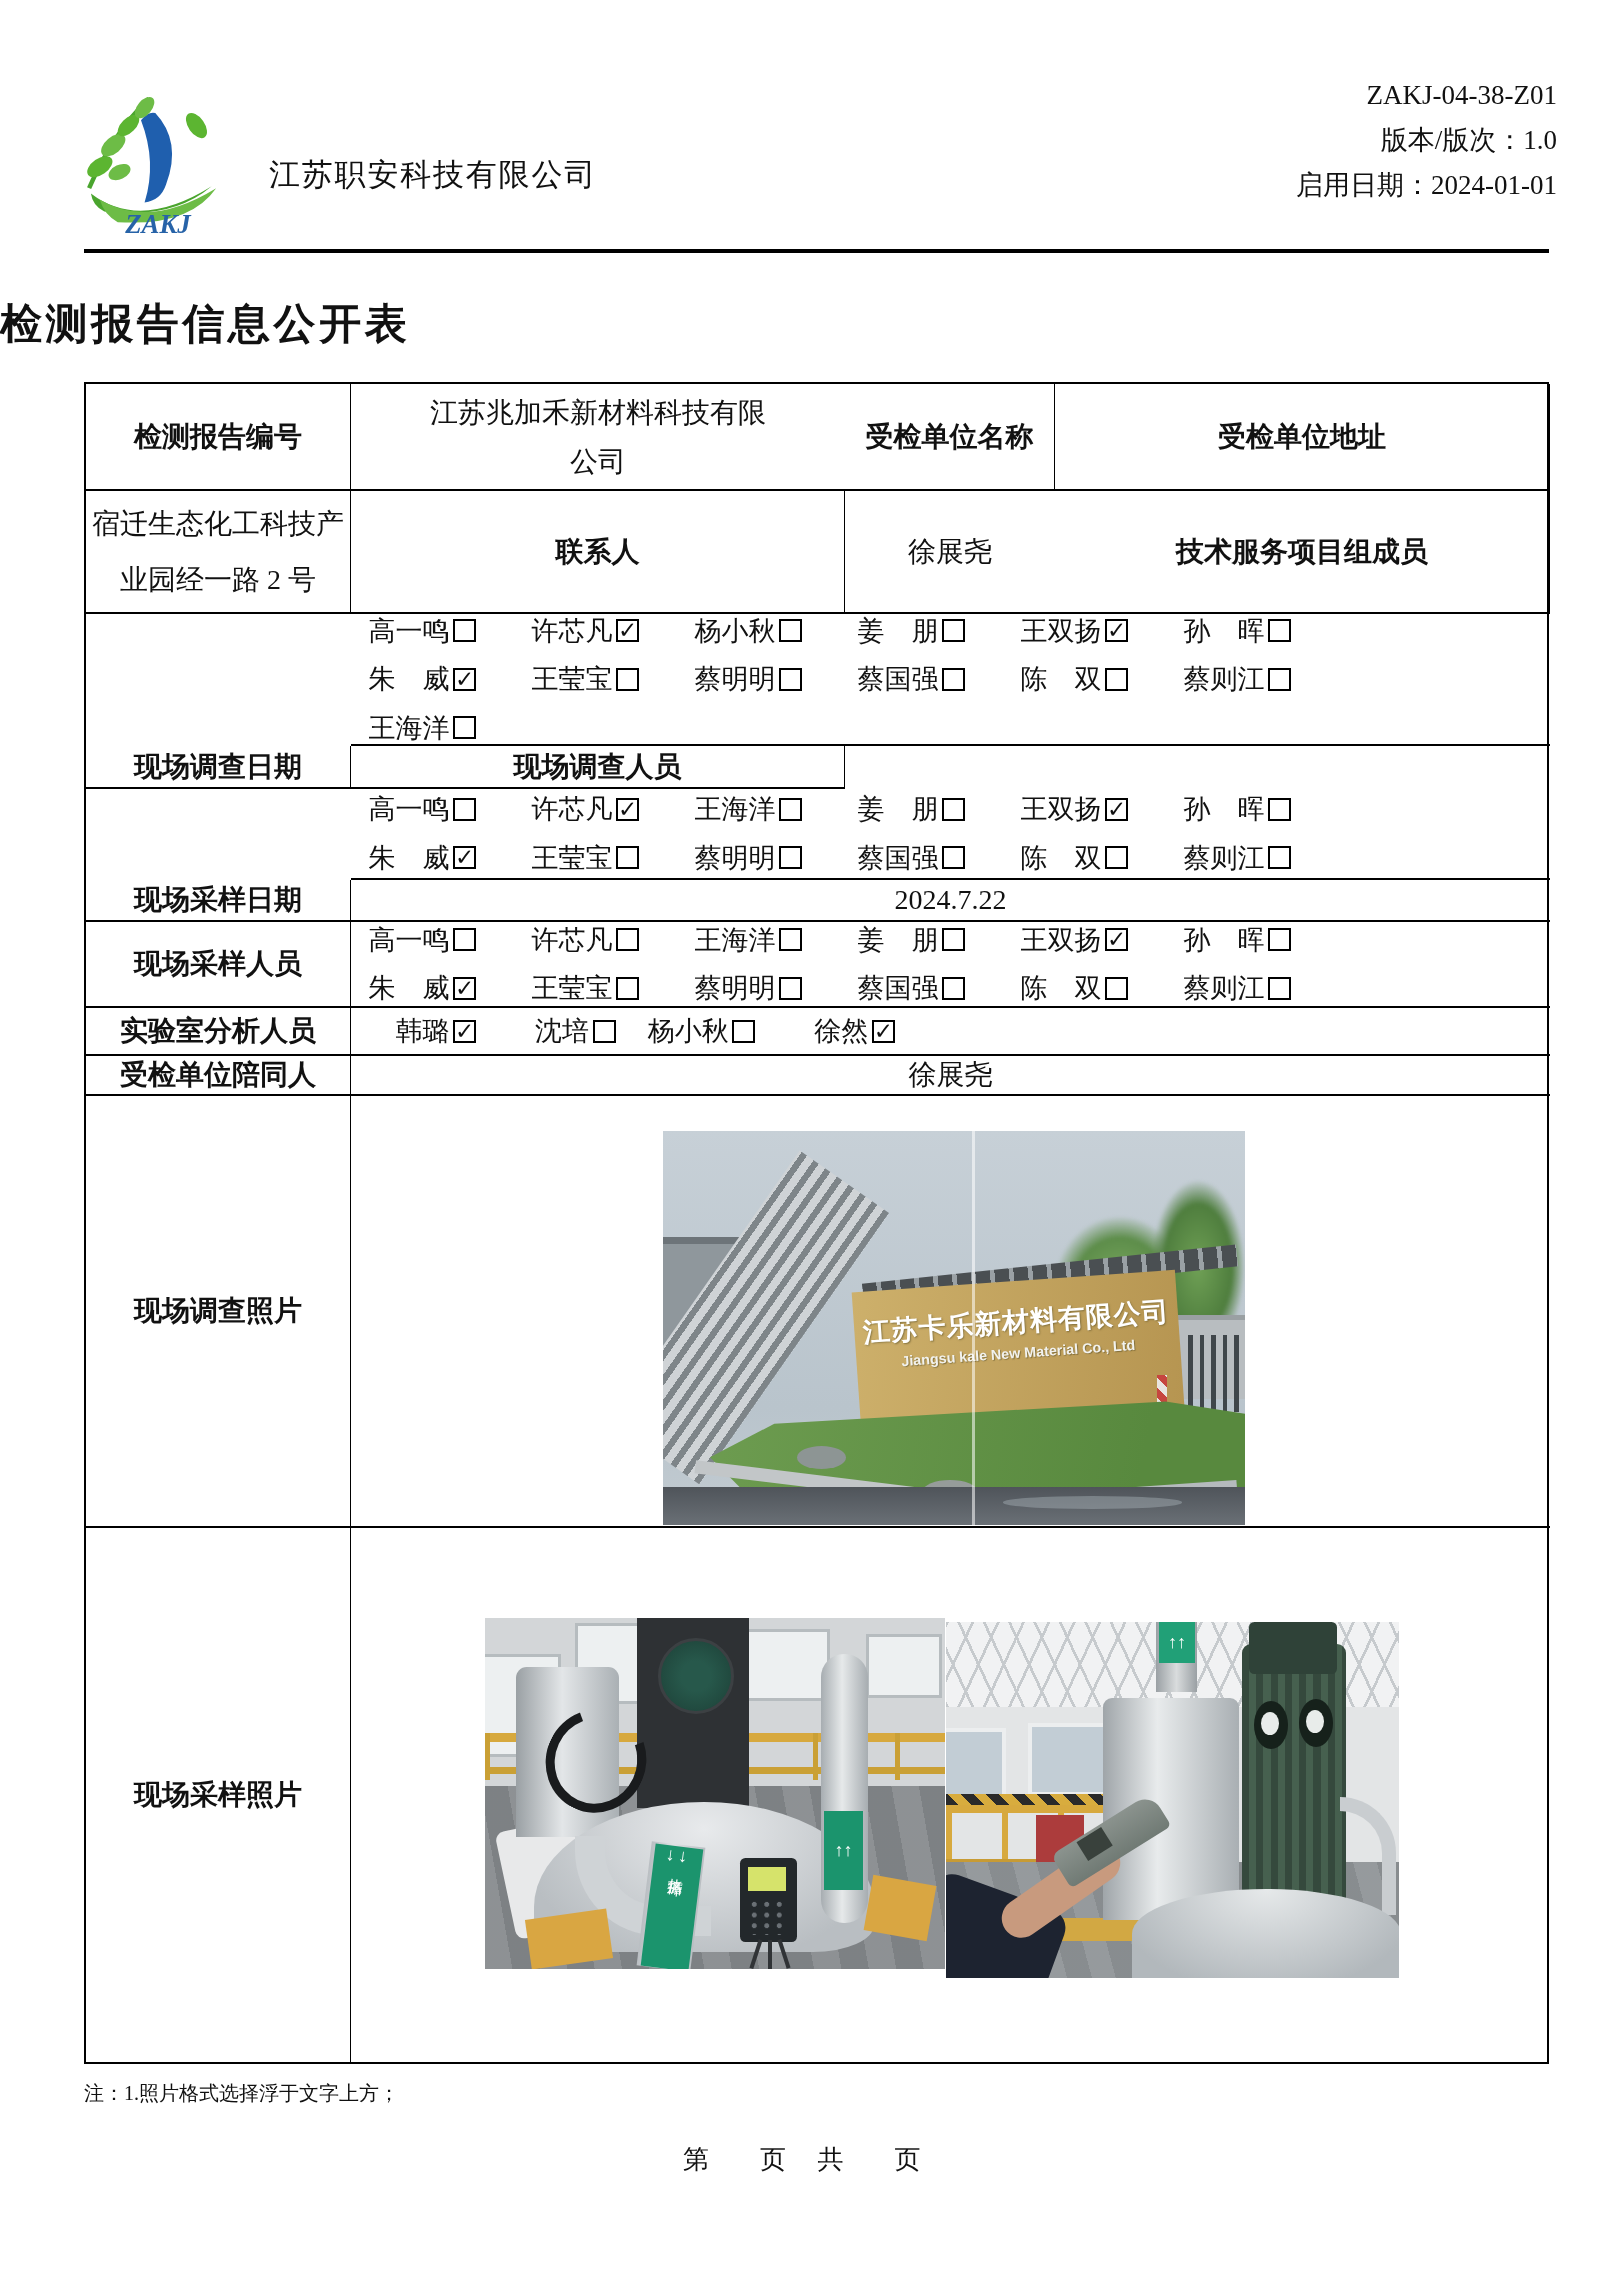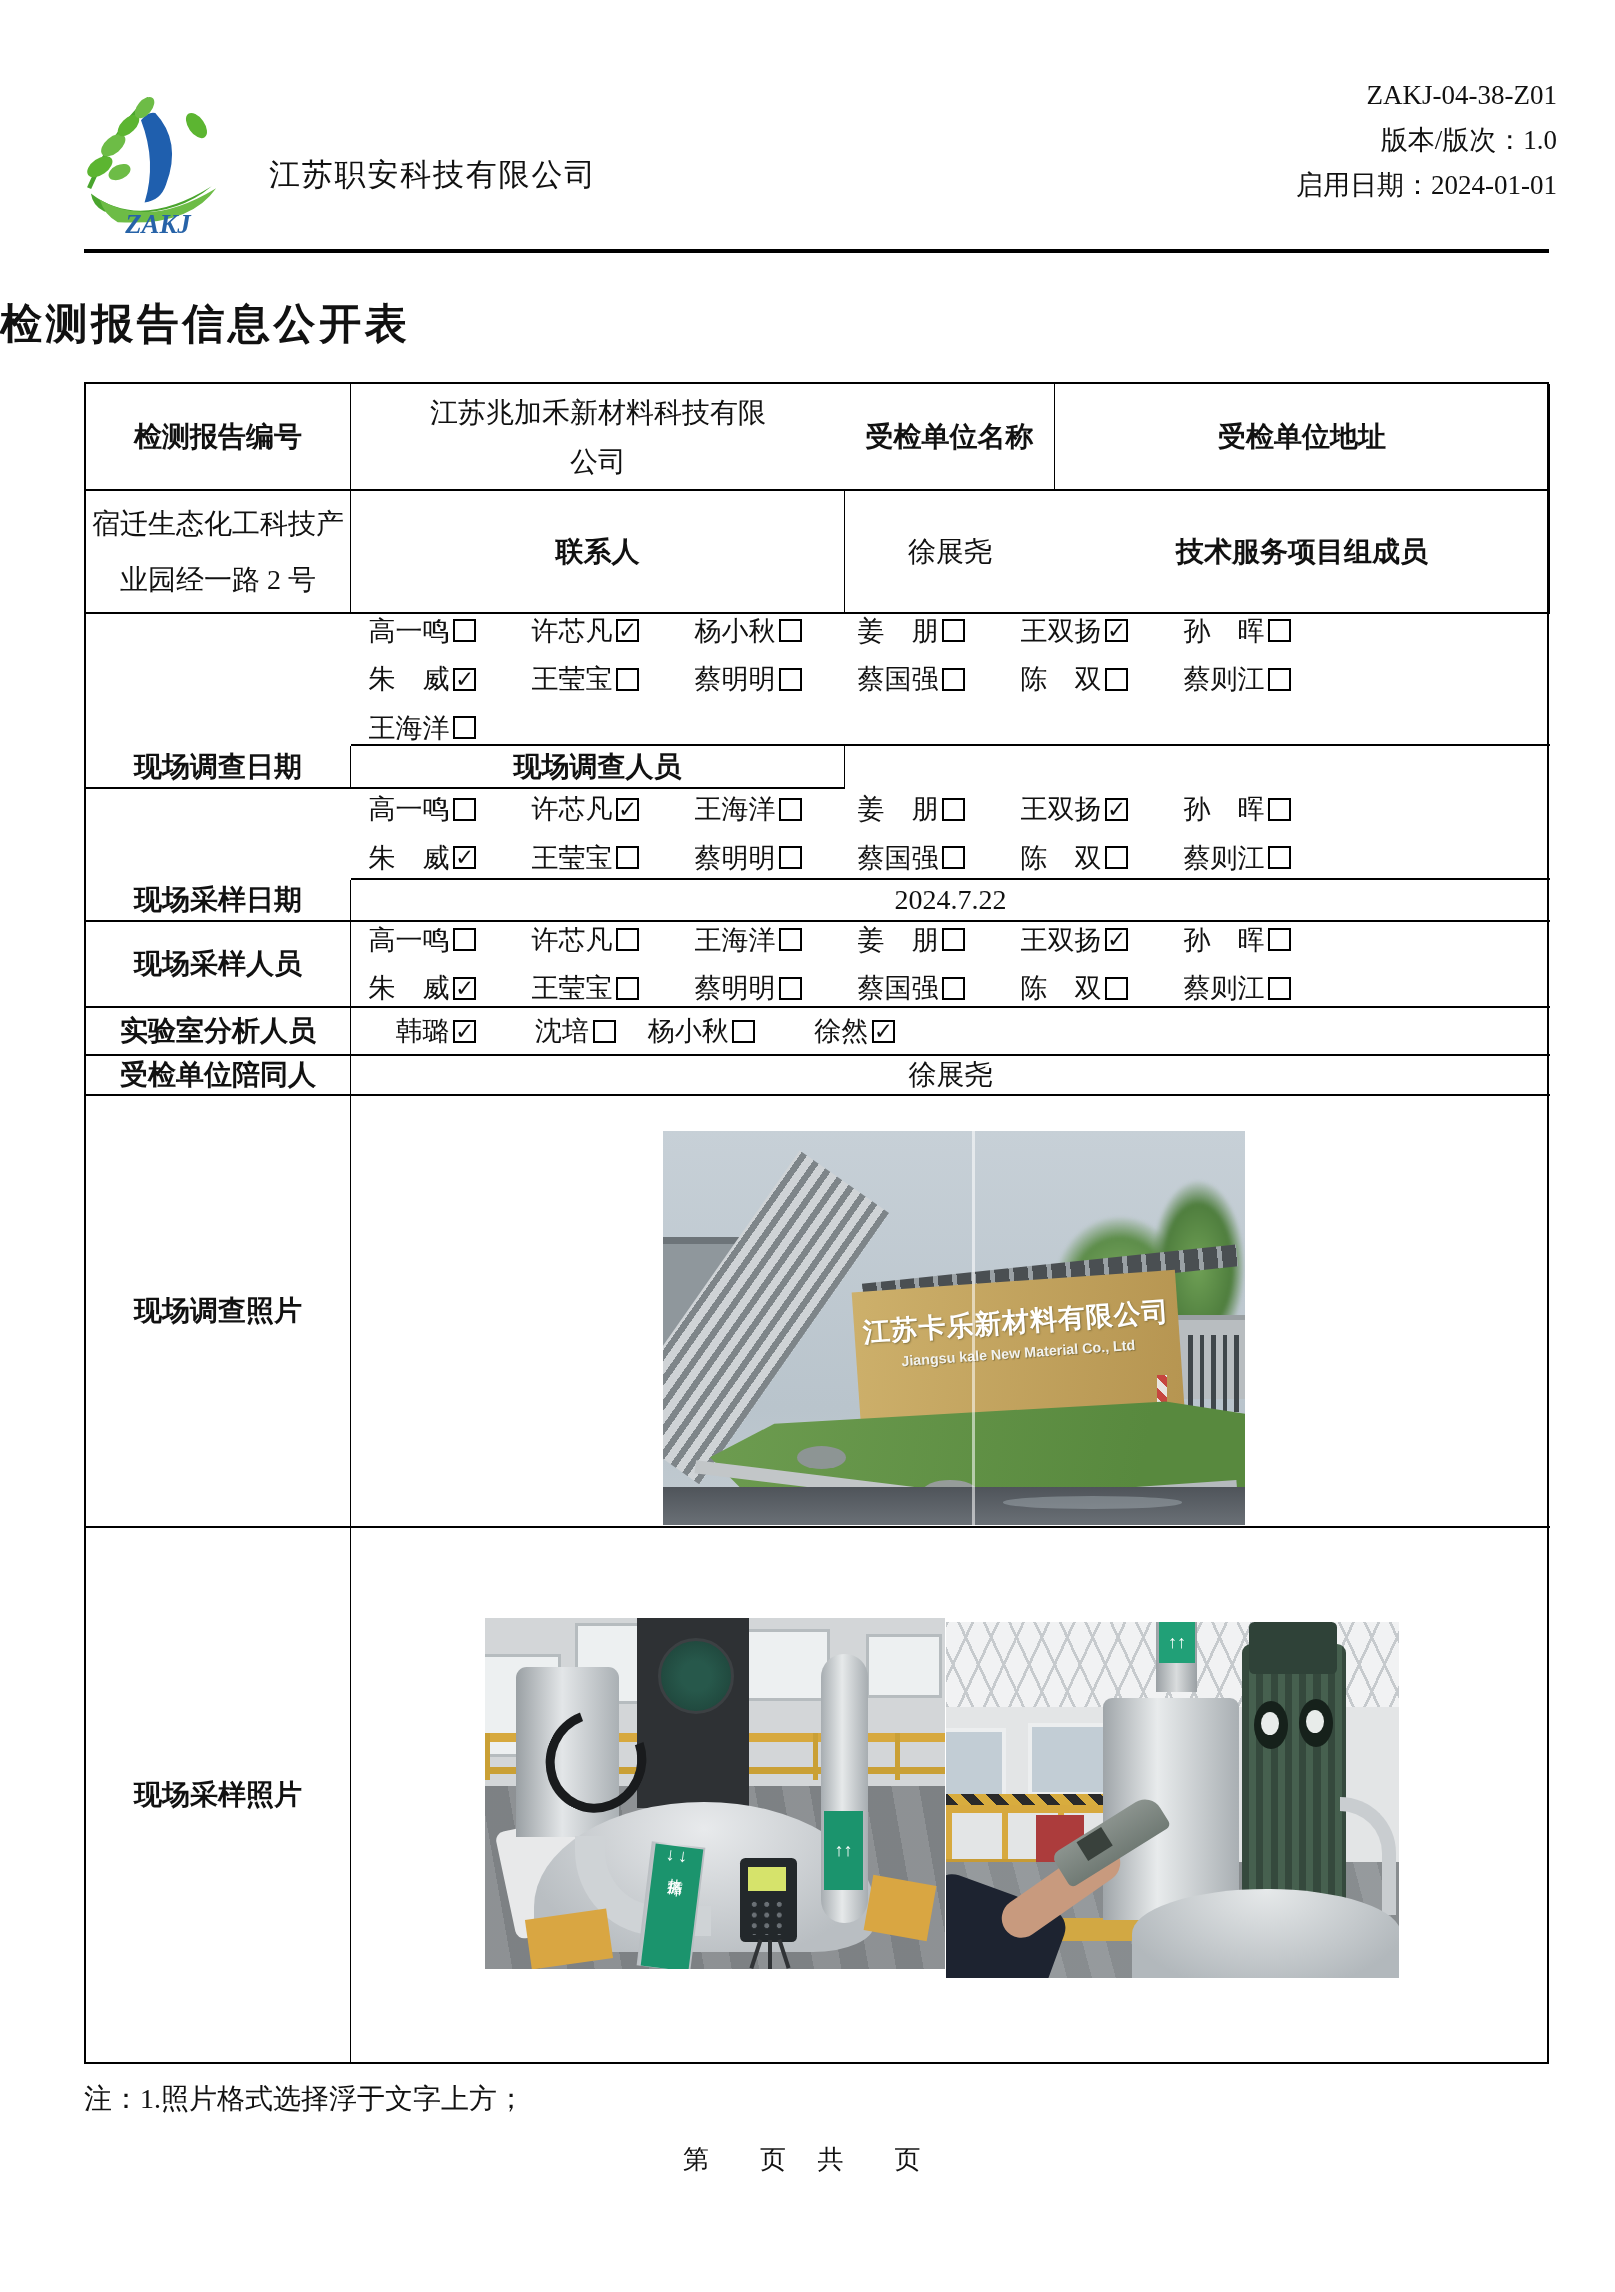--- a/index.html
+++ b/index.html
@@ -171,21 +171,21 @@
           border-radius:0 56px 0 0;box-sizing:border-box;}
   .rbigpipe{left:186px;top:267px;width:269px;height:90px;border-radius:50% 50% 0 0;
             background:radial-gradient(ellipse at 50% 0,#e6e9ea,#b2b8bc 82%);}
   .rarm{left:-29px;top:267px;width:139px;height:112px;background:#1d2330;border-radius:19.7px;transform:rotate(20deg);}
   .rfore{left:47px;top:249px;width:136px;height:39px;background:#c89a7e;border-radius:19.7px;transform:rotate(-35deg);}
   .rdev{left:106px;top:199px;width:118px;height:39px;border-radius:9px 18px 5.4px 5.4px;transform:rotate(-32deg);
         background:linear-gradient(#8b938e,#707a74);}
   .rdevscr{left:134px;top:211px;width:29px;height:21.5px;background:#39413c;transform:rotate(-32deg);}
 
   
-  .note-line{position:absolute;left:84px;top:2080px;font-size:28px;}
+  .note-line{position:absolute;left:84px;top:2080px;font-size:20px;}
   .page-footer{position:absolute;left:0;top:2142px;width:100%;text-align:center;
                font-size:26px;letter-spacing:12.5px;}
 </style>
 </head>
 <body>
 
 <div class="page">
 
   <svg class="logo" viewBox="0 0 210 190" xmlns="http://www.w3.org/2000/svg">
     <path d="M30 128 Q85 170 165 120 Q120 158 45 148 Q32 142 30 128Z" fill="#4aa52e"></path>

